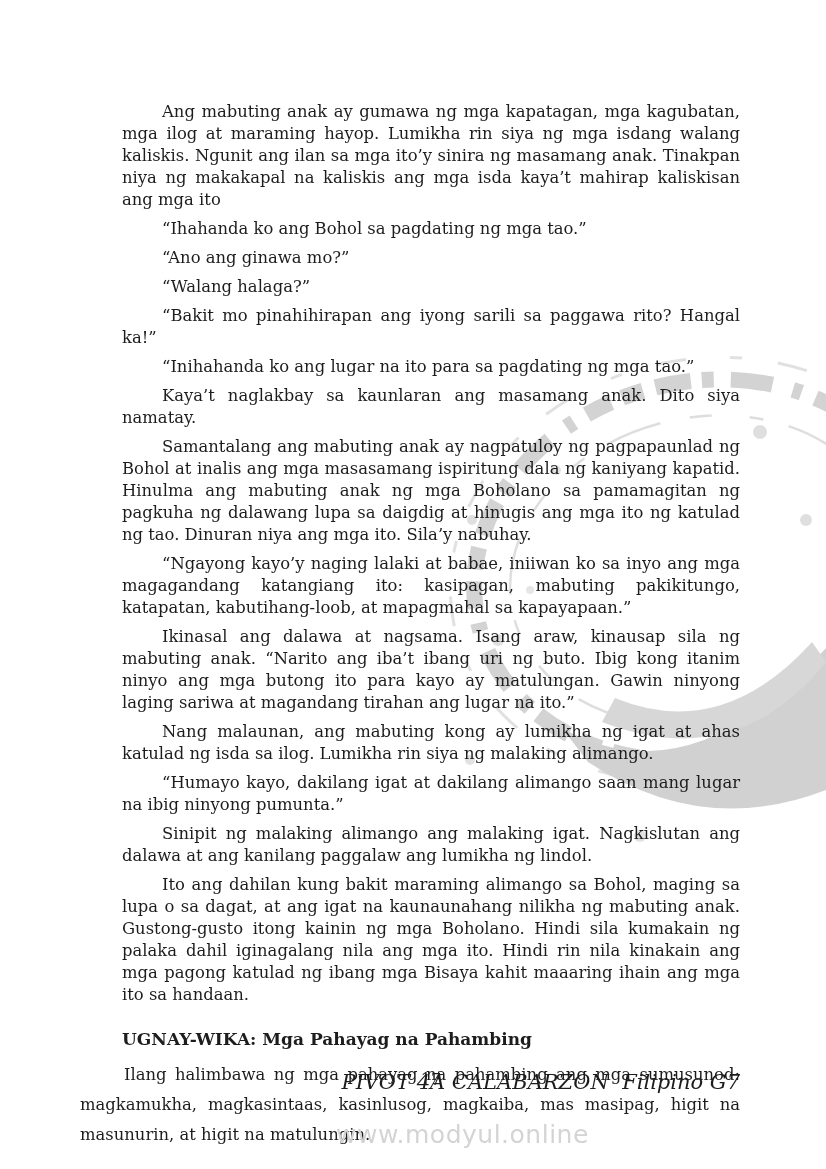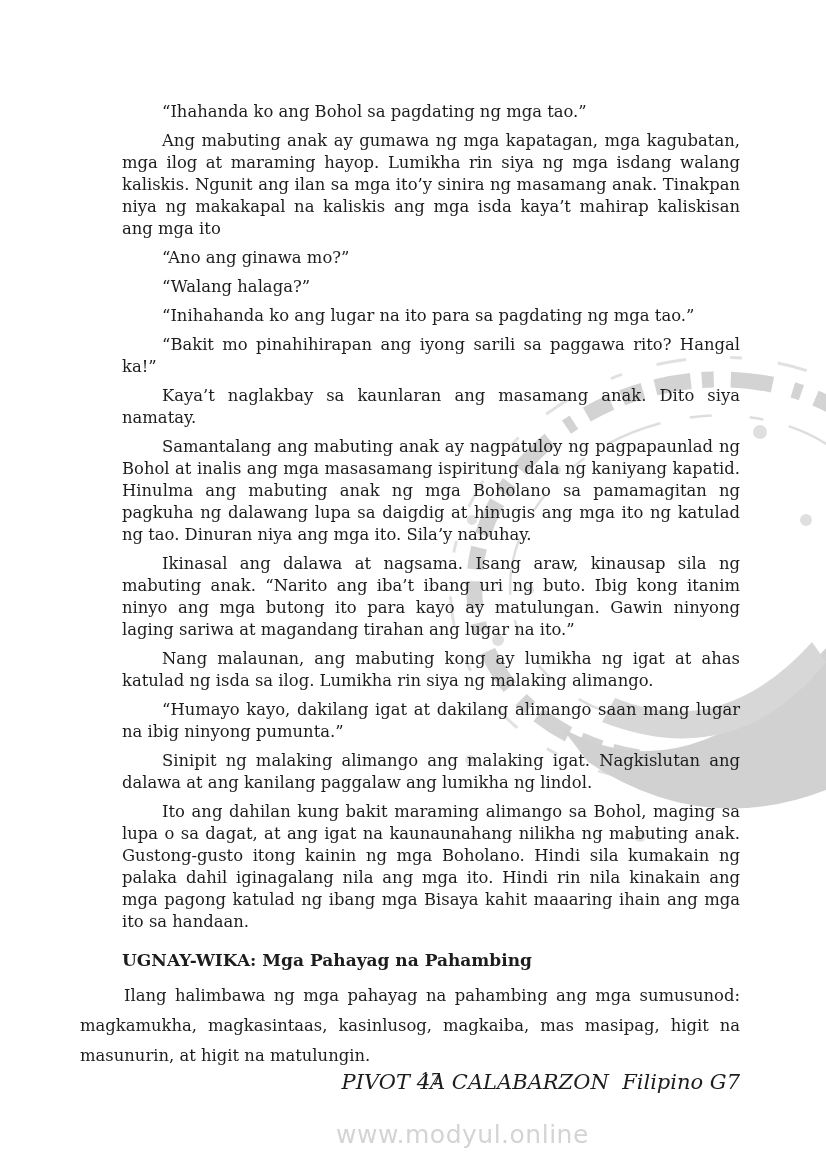--- a/index.html
+++ b/index.html
@@ -27,21 +27,21 @@
     z-index: 1;
   }
   .content p.body-para {
     margin: 0 0 7px 0;
     font-size: 16.4px;
     line-height: 22px;
     text-align: justify;
     text-indent: 40px;
   }
   .section-heading {
-    margin: 16px 0 10px 0;
+    margin: 22px 0 10px 0;
     font-size: 17px;
     line-height: 22px;
     font-weight: bold;
   }
   .closing-para {
     margin: 0 0 0 -42px;
     width: 660px;
     font-size: 16.4px;
     line-height: 30px;
     text-align: justify;
@@ -94,28 +94,29 @@
       <circle cx="556" cy="470" r="5" fill="#dcdcdc"></circle>
       <circle cx="760" cy="432" r="7" fill="#d8d8d8"></circle>
       <circle cx="640" cy="836" r="6" fill="#dcdcdc"></circle>
       <circle cx="470" cy="760" r="5" fill="#dcdcdc"></circle>
       <circle cx="530" cy="590" r="4" fill="#e0e0e0"></circle>
       <circle cx="806" cy="520" r="6" fill="#d8d8d8"></circle>
     </g>
   </svg>
 
   <div class="content">
+    <p class="body-para">Ang mabuting anak ay gumawa ng mga kapatagan, mga kagubatan, mga ilog at maraming hayop. Lumikha rin siya ng mga isdang walang kaliskis. Ngunit ang ilan sa mga ito’y sinira ng masamang anak. Tinakpan niya ng makakapal na kaliskis ang mga isda kaya’t mahirap kaliskisan ang mga ito</p>
     <p class="body-para">“Ihahanda ko ang Bohol sa pagdating ng mga tao.”</p>
-    <p class="body-para">Ang mabuting anak ay gumawa ng mga kapatagan, mga kagubatan, mga ilog at maraming hayop. Lumikha rin siya ng mga isdang walang kaliskis. Ngunit ang ilan sa mga ito’y sinira ng masamang anak. Tinakpan niya ng makakapal na kaliskis ang mga isda kaya’t mahirap kaliskisan ang mga ito</p>
     <p class="body-para">“Ano ang ginawa mo?”</p>
     <p class="body-para">“Walang halaga?”</p>
+    <p class="body-para">“Bakit mo pinahihirapan ang iyong sarili sa paggawa rito? Hangal ka!”</p>
     <p class="body-para">“Inihahanda ko ang lugar na ito para sa pagdating ng mga tao.”</p>
-    <p class="body-para">“Bakit mo pinahihirapan ang iyong sarili sa paggawa rito? Hangal ka!”</p>
     <p class="body-para">Kaya’t naglakbay sa kaunlaran ang masamang anak. Dito siya namatay.</p>
     <p class="body-para">Samantalang ang mabuting anak ay nagpatuloy ng pagpapaunlad ng Bohol at inalis ang mga masasamang ispiritung dala ng kaniyang kapatid. Hinulma ang mabuting anak ng mga Boholano sa pamamagitan ng pagkuha ng dalawang lupa sa daigdig at hinugis ang mga ito ng katulad ng tao. Dinuran niya ang mga ito. Sila’y nabuhay.</p>
+    <p class="body-para">“Ngayong kayo’y naging lalaki at babae, iniiwan ko sa inyo ang mga magagandang katangiang ito: kasipagan, mabuting pakikitungo, katapatan, kabutihang-loob, at mapagmahal sa kapayapaan.”</p>
     <p class="body-para">Ikinasal ang dalawa at nagsama. Isang araw, kinausap sila ng mabuting anak. “Narito ang iba’t ibang uri ng buto. Ibig kong itanim ninyo ang mga butong ito para kayo ay matulungan. Gawin ninyong laging sariwa at magandang tirahan ang lugar na ito.”</p>
     <p class="body-para">Nang malaunan, ang mabuting kong ay lumikha ng igat at ahas katulad ng isda sa ilog. Lumikha rin siya ng malaking alimango.</p>
     <p class="body-para">“Humayo kayo, dakilang igat at dakilang alimango saan mang lugar na ibig ninyong pumunta.”</p>
     <p class="body-para">Sinipit ng malaking alimango ang malaking igat. Nagkislutan ang dalawa at ang kanilang paggalaw ang lumikha ng lindol.</p>
     <p class="body-para">Ito ang dahilan kung bakit maraming alimango sa Bohol, maging sa lupa o sa dagat, at ang igat na kaunaunahang nilikha ng mabuting anak. Gustong-gusto itong kainin ng mga Boholano. Hindi sila kumakain ng palaka dahil iginagalang nila ang mga ito. Hindi rin nila kinakain ang mga pagong katulad ng ibang mga Bisaya kahit maaaring ihain ang mga ito sa handaan.</p>
 
     <h2 class="section-heading">UGNAY-WIKA: Mga Pahayag na Pahambing</h2>
 
     <p class="closing-para">Ilang halimbawa ng mga pahayag na pahambing ang mga sumusunod: magkamukha, magkasintaas, kasinlusog, magkaiba, mas masipag, higit na masunurin, at higit na matulungin.</p>
   </div>

